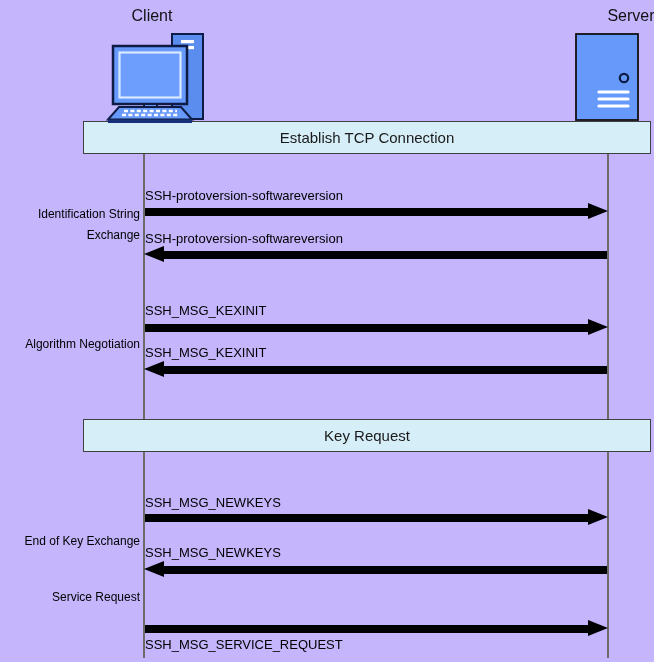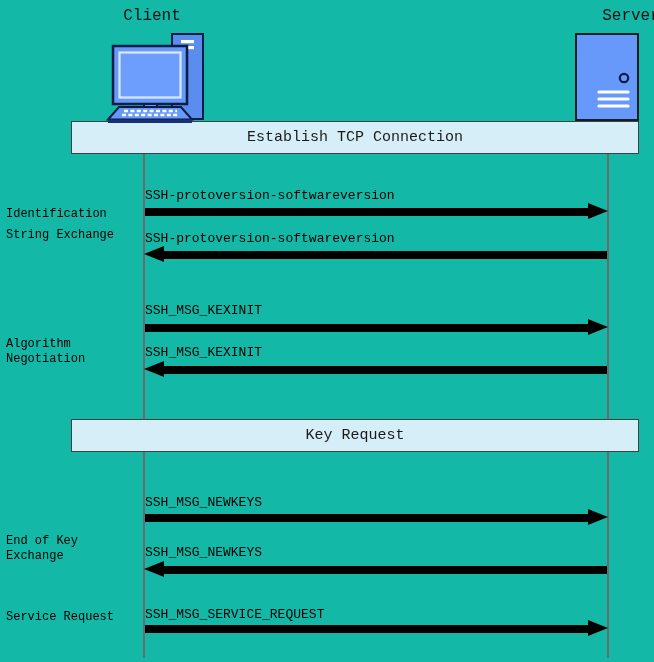--- a/index.html
+++ b/index.html
@@ -1,47 +1,47 @@
 <!DOCTYPE html>
 <html><head>
 <meta charset="utf-8">
 <style>
   html,body{margin:0;padding:0;background:#fff;}
   .stage{
-    position:relative;width:654px;height:662px;background:#14b8a6;overflow:hidden;
-    font-family:Liberation Mono, monospace;color:#000;
+    position:relative;width:654px;height:662px;background:#c4b5fd;overflow:hidden;
+    font-family:Liberation Sans, sans-serif;color:#000;
   }
   .actor-label{
     position:absolute;top:7px;font-size:16px;color:#111;white-space:nowrap;
     transform:translateX(-50%);
   }
   .lifeline{
     position:absolute;width:1.5px;background:#6b6b6b;z-index:1;
   }
   .phase-banner{
-    position:absolute;left:71px;width:566px;height:31px;
+    position:absolute;left:83px;width:566px;height:31px;
     background:#D6EEF8;border:1.5px solid #404040;z-index:2;
     display:flex;align-items:center;justify-content:center;
     font-size:15px;color:#1a1a1a;
   }
   .icon-wrap{position:absolute;z-index:3;}
   .msg-label{
     position:absolute;left:145px;width:462px;text-align:left;
     font-size:13px;color:#000;z-index:3;white-space:nowrap;
   }
   .msg-arrow{position:absolute;left:145px;width:462px;height:17px;z-index:3;}
   .msg-arrow .bar{position:absolute;top:4.5px;height:8px;background:#000;}
   .msg-arrow.dir-right .bar{left:0;right:17px;}
   .msg-arrow.dir-left  .bar{left:17px;right:0;}
   .msg-arrow .head{position:absolute;top:0;width:0;height:0;
     border-top:8.5px solid transparent;border-bottom:8.5px solid transparent;}
   .msg-arrow.dir-right .head{right:-1px;border-left:20px solid #000;}
   .msg-arrow.dir-left  .head{left:-1px;border-right:20px solid #000;}
   .annot{
-    position:absolute;left:6px;width:134px;text-align:left;
+    position:absolute;left:6px;width:134px;text-align:right;
     font-size:12px;line-height:21px;color:#000;z-index:3;
   }
   .annot.tight{line-height:15px;}
 </style>
 </head>
 <body>
 
 <div class="stage">
 
   <div class="actor-label" style="left:152px">Client</div>
@@ -79,21 +79,21 @@
   <div class="phase-banner" style="top:121px">
     <span>Establish TCP Connection</span>
   </div>
   <div class="phase-banner" style="top:419px">
     <span>Key Request</span>
   </div>
 
   <div class="annot" style="top:204px">Identification String Exchange</div>
   <div class="annot tight" style="top:534px">End of Key Exchange</div>
   <div class="annot tight" style="top:337px">Algorithm Negotiation</div>
-  <div class="annot tight" style="top:610px">Service Request</div>
+  <div class="annot tight" style="top:590px">Service Request</div>
 
   <div class="msg-label" style="top:188px">SSH-protoversion-softwareversion</div>
   <div class="msg-arrow dir-right" style="top:203px">
     <div class="bar"></div>
     <div class="head"></div>
   </div>
 
   <div class="msg-label" style="top:231px">SSH-protoversion-softwareversion</div>
   <div class="msg-arrow dir-left" style="top:246px">
     <div class="bar"></div>
@@ -117,19 +117,19 @@
     <div class="bar"></div>
     <div class="head"></div>
   </div>
 
   <div class="msg-label" style="top:545px">SSH_MSG_NEWKEYS</div>
   <div class="msg-arrow dir-left" style="top:561px">
     <div class="bar"></div>
     <div class="head"></div>
   </div>
 
-  <div class="msg-label" style="top:607px">SSH_MSG_SERVICE_REQUEST</div>
+  <div class="msg-label" style="top:637px">SSH_MSG_SERVICE_REQUEST</div>
   <div class="msg-arrow dir-right" style="top:620px">
     <div class="bar"></div>
     <div class="head"></div>
   </div>
 
 </div>
 
 </body></html>

